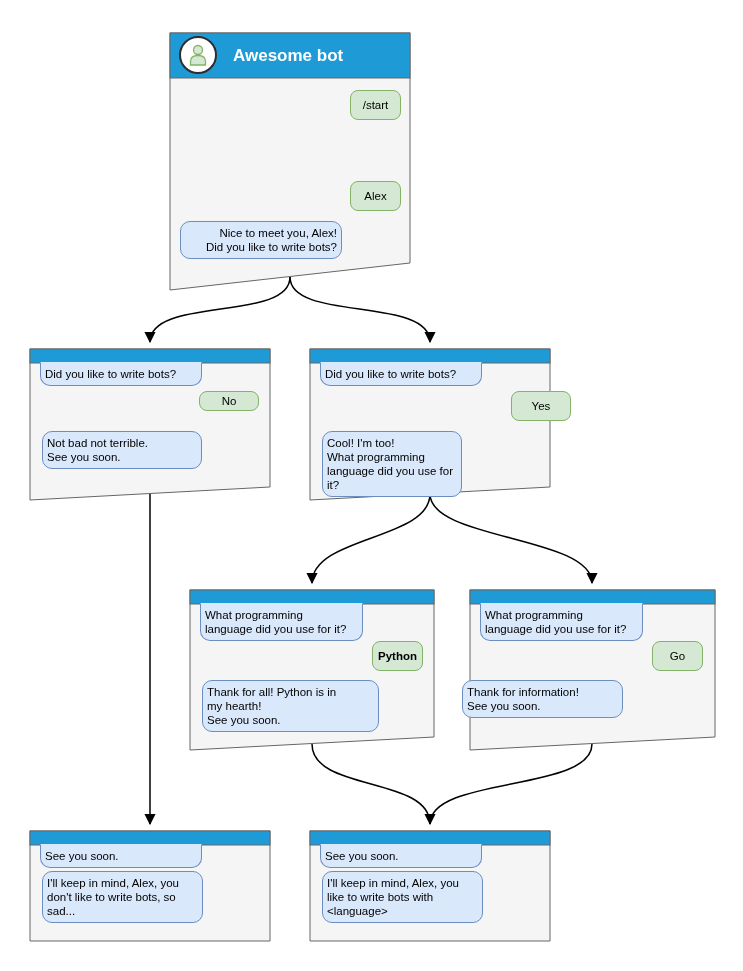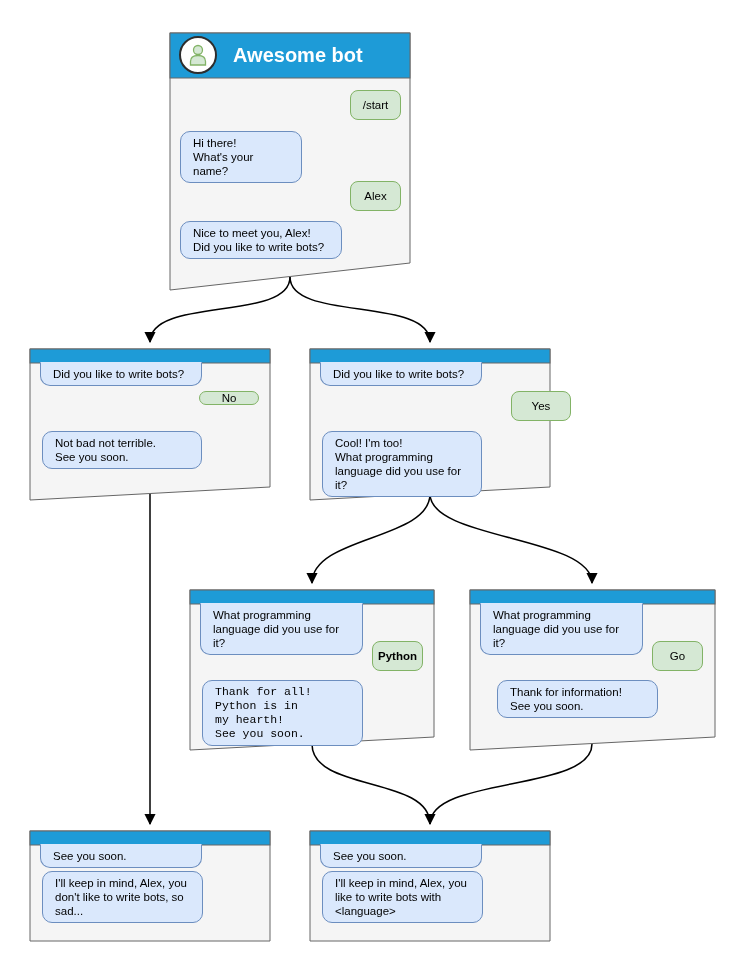--- a/index.html
+++ b/index.html
@@ -7,31 +7,31 @@
     position:relative;width:743px;height:971px;margin:0;
     font-family:"Liberation Sans",sans-serif;background:#ffffff;overflow:hidden;
   }
   #diagram-svg{position:absolute;left:0;top:0;z-index:0;}
   .window-body{fill:#f5f5f5;stroke:#666666;stroke-width:1;}
   .window-header{fill:#1e9bd7;stroke:#666666;stroke-width:1;}
   .edge{fill:none;stroke:#000000;stroke-width:1.5;}
   .bubble{
     position:absolute;z-index:2;box-sizing:border-box;
     font-size:11.5px;line-height:14px;color:#000000;
-    padding:4px 12px;white-space:pre-line;
+    padding:4px 4px;white-space:pre-line;
   }
   .bubble.bot{background:#dae8fc;border:1px solid #6c8ebf;border-radius:10px;}
   .bubble.user{
     background:#d5e8d4;border:1px solid #82b366;border-radius:8px;
     display:flex;align-items:center;justify-content:center;text-align:center;
   }
   .bubble.clipped{border-top-left-radius:0;border-top-right-radius:0;border-top-color:transparent;}
   .root-title{
     position:absolute;z-index:3;left:233px;top:33px;height:45px;
-    display:flex;align-items:center;color:#ffffff;font-weight:bold;font-size:20px;
+    display:flex;align-items:center;color:#ffffff;font-weight:bold;font-size:17px;
   }
   .avatar{
     position:absolute;z-index:3;left:179px;top:36px;width:38px;height:38px;
     background:#ffffff;border:2px solid #2d2d2d;border-radius:50%;box-sizing:border-box;
     display:flex;align-items:center;justify-content:center;
   }
 </style>
 </head>
 <body>
 
@@ -71,48 +71,46 @@
 
   <div class="avatar">
     <svg width="26" height="26" viewBox="0 0 26 26">
       <circle cx="13" cy="8" r="4.5" fill="#d5e8d4" stroke="#82b366" stroke-width="1.3"></circle>
       <path d="M5.5,23 v-3.5 c0,-4 3.2,-6 7.5,-6 s7.5,2 7.5,6 V23 z" fill="#d5e8d4" stroke="#82b366" stroke-width="1.3"></path>
     </svg>
   </div>
   <div class="root-title">Awesome bot</div>
 
   <div class="bubble user" style="left:350px;top:90px;width:51px;height:30px;">/start</div>
-  <div class="bubble bot" style="left:180px;top:131px;width:122px;">Hi there!
-What's your name?</div>
   <div class="bubble user" style="left:350px;top:181px;width:51px;height:30px;">Alex</div>
-  <div class="bubble bot" style="left:180px;top:221px;width:162px;">Nice to meet you, Alex!
+  <div class="bubble bot" style="left:180px;top:221px;width:162px;text-align:right;">Nice to meet you, Alex!
 Did you like to write bots?</div>
 
   <div class="bubble bot clipped" style="left:40px;top:362px;width:162px;">Did you like to write bots?</div>
-  <div class="bubble user" style="left:199px;top:391px;width:60px;height:14px;">No</div>
+  <div class="bubble user" style="left:199px;top:391px;width:60px;height:20px;">No</div>
   <div class="bubble bot" style="left:42px;top:431px;width:160px;">Not bad not terrible.
 See you soon.</div>
 
   <div class="bubble bot clipped" style="left:320px;top:362px;width:162px;">Did you like to write bots?</div>
   <div class="bubble user" style="left:479px;top:391px;width:60px;height:30px;margin-left:32px;">Yes</div>
-  <div class="bubble bot" style="left:322px;top:431px;width:160px;">Cool! I'm too!
+  <div class="bubble bot" style="left:322px;top:431px;width:140px;">Cool! I'm too!
 What programming
 language did you use for it?</div>
 
   <div class="bubble bot clipped" style="left:200px;top:603px;width:163px;">What programming
 language did you use for it?</div>
   <div class="bubble user" style="left:372px;top:641px;width:51px;height:30px;font-weight:bold;">Python</div>
-  <div class="bubble bot" style="left:202px;top:680px;width:161px;font-family:Liberation Mono, monospace;">Thank for all! Python is in
+  <div class="bubble bot" style="left:202px;top:680px;width:177px;">Thank for all! Python is in
 my hearth!
 See you soon.</div>
 
   <div class="bubble bot clipped" style="left:480px;top:603px;width:163px;">What programming
 language did you use for it?</div>
   <div class="bubble user" style="left:652px;top:641px;width:51px;height:30px;text-align:center;">Go</div>
-  <div class="bubble bot" style="left:497px;top:680px;width:161px;">Thank for information!
+  <div class="bubble bot" style="left:462px;top:680px;width:161px;">Thank for information!
 See you soon.</div>
 
   <div class="bubble bot clipped" style="left:40px;top:844px;width:162px;">See you soon.</div>
   <div class="bubble bot" style="left:42px;top:871px;width:161px;">I'll keep in mind, Alex, you
 don't like to write bots, so
 sad...</div>
 
   <div class="bubble bot clipped" style="left:320px;top:844px;width:162px;">See you soon.</div>
   <div class="bubble bot" style="left:322px;top:871px;width:161px;">I'll keep in mind, Alex, you
 like to write bots with

